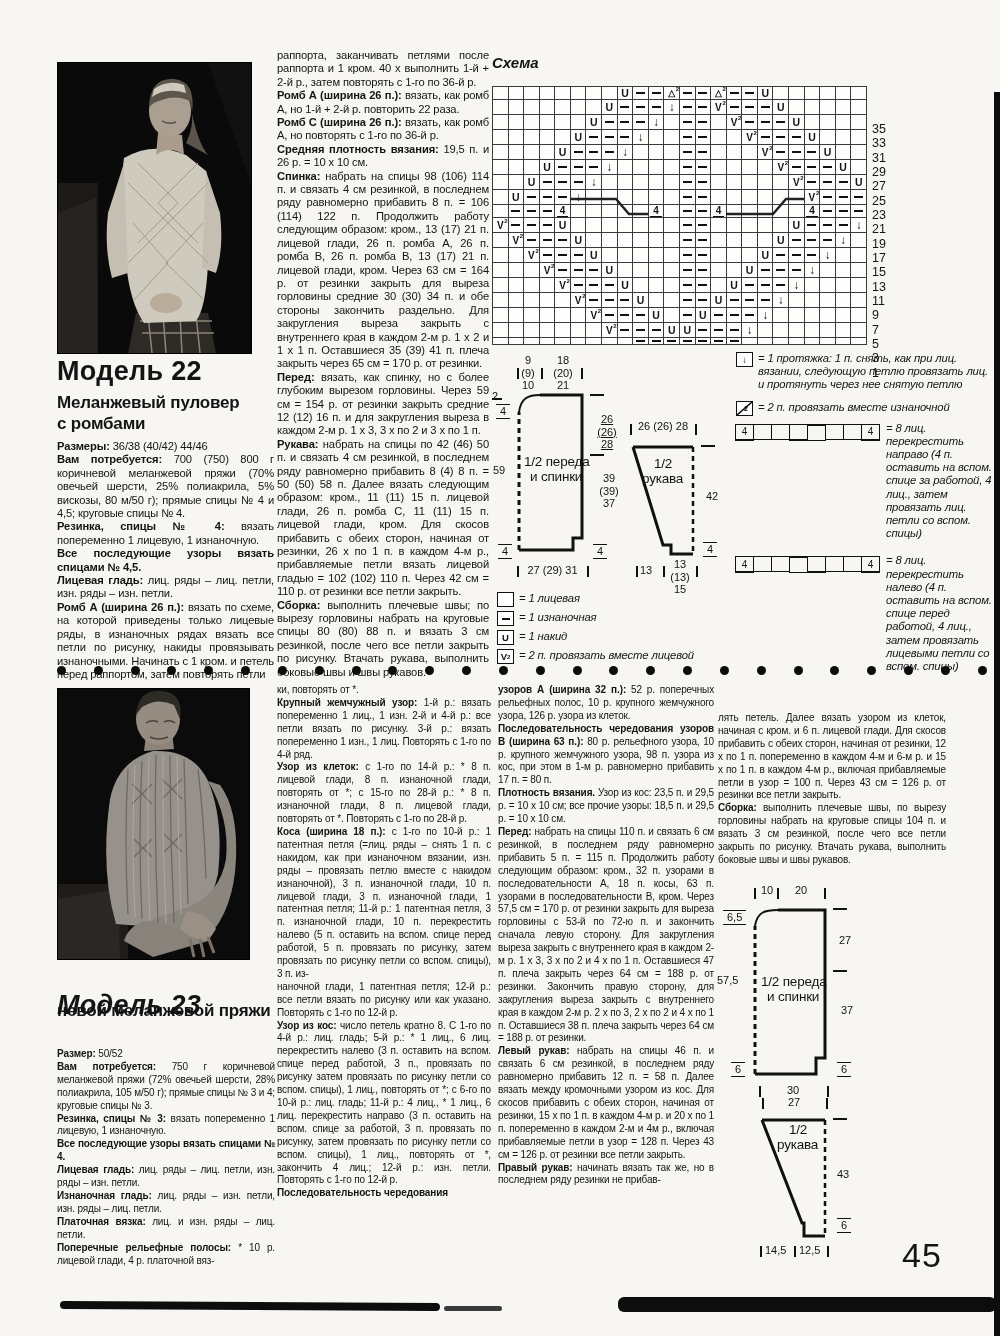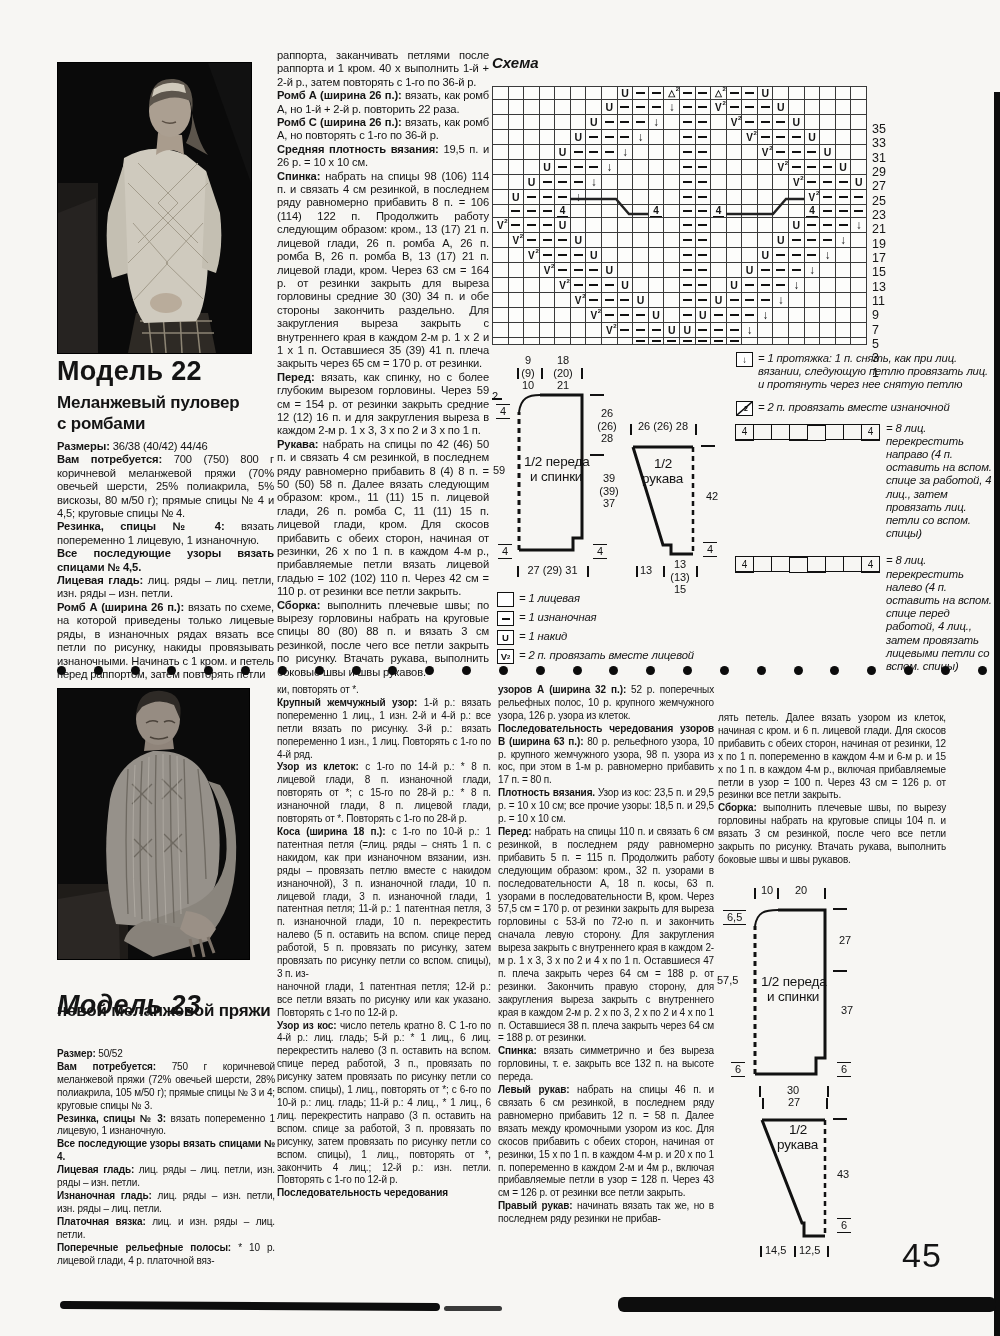--- a/index.html
+++ b/index.html
@@ -941,21 +941,21 @@
       <div>10</div>
   </div>
   <div class="dl center" style="left:54px;top:2px;width:38px;">
     <div>18</div>
       <div>(20)</div>
       <div>21</div>
   </div>
   <div class="dl" style="left:2px;top:38px;">2</div>
   <div class="dl und" style="left:6px;top:52px;">4</div>
   <div class="dl" style="left:3px;top:112px;">59</div>
-  <div class="dl center" style="left:98px;top:55px;width:38px;">
+  <div class="dl center" style="left:98px;top:61px;width:38px;text-decoration:underline;">
     <div>26</div>
       <div>(26)</div>
       <div>28</div>
   </div>
   <div class="dl center" style="left:100px;top:120px;width:38px;">
     <div>39</div>
       <div>(39)</div>
       <div>37</div>
   </div>
   <div class="dl und" style="left:8px;top:192px;">4</div>
@@ -1144,21 +1144,20 @@
       <p class="para"><b>Последовательность чередования</b><span></span></p>
     </div>
 </div>
 
 <div class="col botcol" style="left:498px;top:684px;width:216px;">
 
 <p class="para"><b>узоров А (ширина 32 п.):</b><span> 52 р. поперечных рельефных полос, 10 р. крупного жемчужного узора, 126 р. узора из клеток.</span></p>
     <p class="para"><b>Последовательность чередования узоров В (ширина 63 п.):</b><span> 80 р. рельефного узора, 10 р. крупного жемчужного узора, 98 п. узора из кос, при этом в 1-м р. равномерно прибавить 17 п. = 80 п.</span></p>
     <p class="para"><b>Плотность вязания.</b><span> Узор из кос: 23,5 п. и 29,5 р. = 10 х 10 см; все прочие узоры: 18,5 п. и 29,5 р. = 10 х 10 см.</span></p>
     <p class="para"><b>Перед:</b><span> набрать на спицы 110 п. и связать 6 см резинкой, в последнем ряду равномерно прибавить 5 п. = 115 п. Продолжить работу следующим образом: кром., 32 п. узорами в последовательности А, 18 п. косы, 63 п. узорами в последовательности В, кром. Через 57,5 см = 170 р. от резинки закрыть для выреза горловины с 53-й по 72-ю п. и закончить сначала левую сторону. Для закругления выреза закрыть с внутреннего края в каждом 2-м р. 1 х 3, 3 х по 2 и 4 х по 1 п. Оставшиеся 47 п. плеча закрыть через 64 см = 188 р. от резинки. Закончить правую сторону, для закругления выреза закрыть с внутреннего края в каждом 2-м р. 2 х по 3, 2 х по 2 и 4 х по 1 п. Оставшиеся 38 п. плеча закрыть через 64 см = 188 р. от резинки.</span></p>
-    <p class="para"><b>Спинка:</b><span> вязать симметрично и без выреза горловины, т. е. закрыть все 132 п. на высоте переда.</span></p>
     <p class="para"><b>Левый рукав:</b><span> набрать на спицы 46 п. и связать 6 см резинкой, в последнем ряду равномерно прибавить 12 п. = 58 п. Далее вязать между кромочными узором из кос. Для скосов прибавить с обеих сторон, начиная от резинки, 15 х по 1 п. в каждом 4-м р. и 20 х по 1 п. попеременно в каждом 2-м и 4м р., включая прибавляемые петли в узор = 128 п. Через 43 см = 126 р. от резинки все петли закрыть.</span></p>
     <p class="para"><b>Правый рукав:</b><span> начинать вязать так же, но в последнем ряду резинки не прибав-</span></p>
   </div>
 
 <div class="col botcol" style="left:718px;top:684px;width:228px;margin-top:28px;">
 
 <p class="para"><b></b><span>лять петель. Далее вязать узором из клеток, начиная с кром. и 6 п. лицевой глади. Для скосов прибавить с обеих сторон, начиная от резинки, 12 х по 1 п. попеременно в каждом 4-м и 6-м р. и 15 х по 1 п. в каждом 4-м р., включая прибавляемые петли в узор = 100 п. Через 43 см = 126 р. от резинки все петли закрыть.</span></p>
     <p class="para"><b>Сборка:</b><span> выполнить плечевые швы, по вырезу горловины набрать на круговые спицы 104 п. и вязать 3 см резинкой, после чего все петли закрыть по рисунку. Втачать рукава, выполнить боковые швы и швы рукавов.</span></p>
   </div>
 

